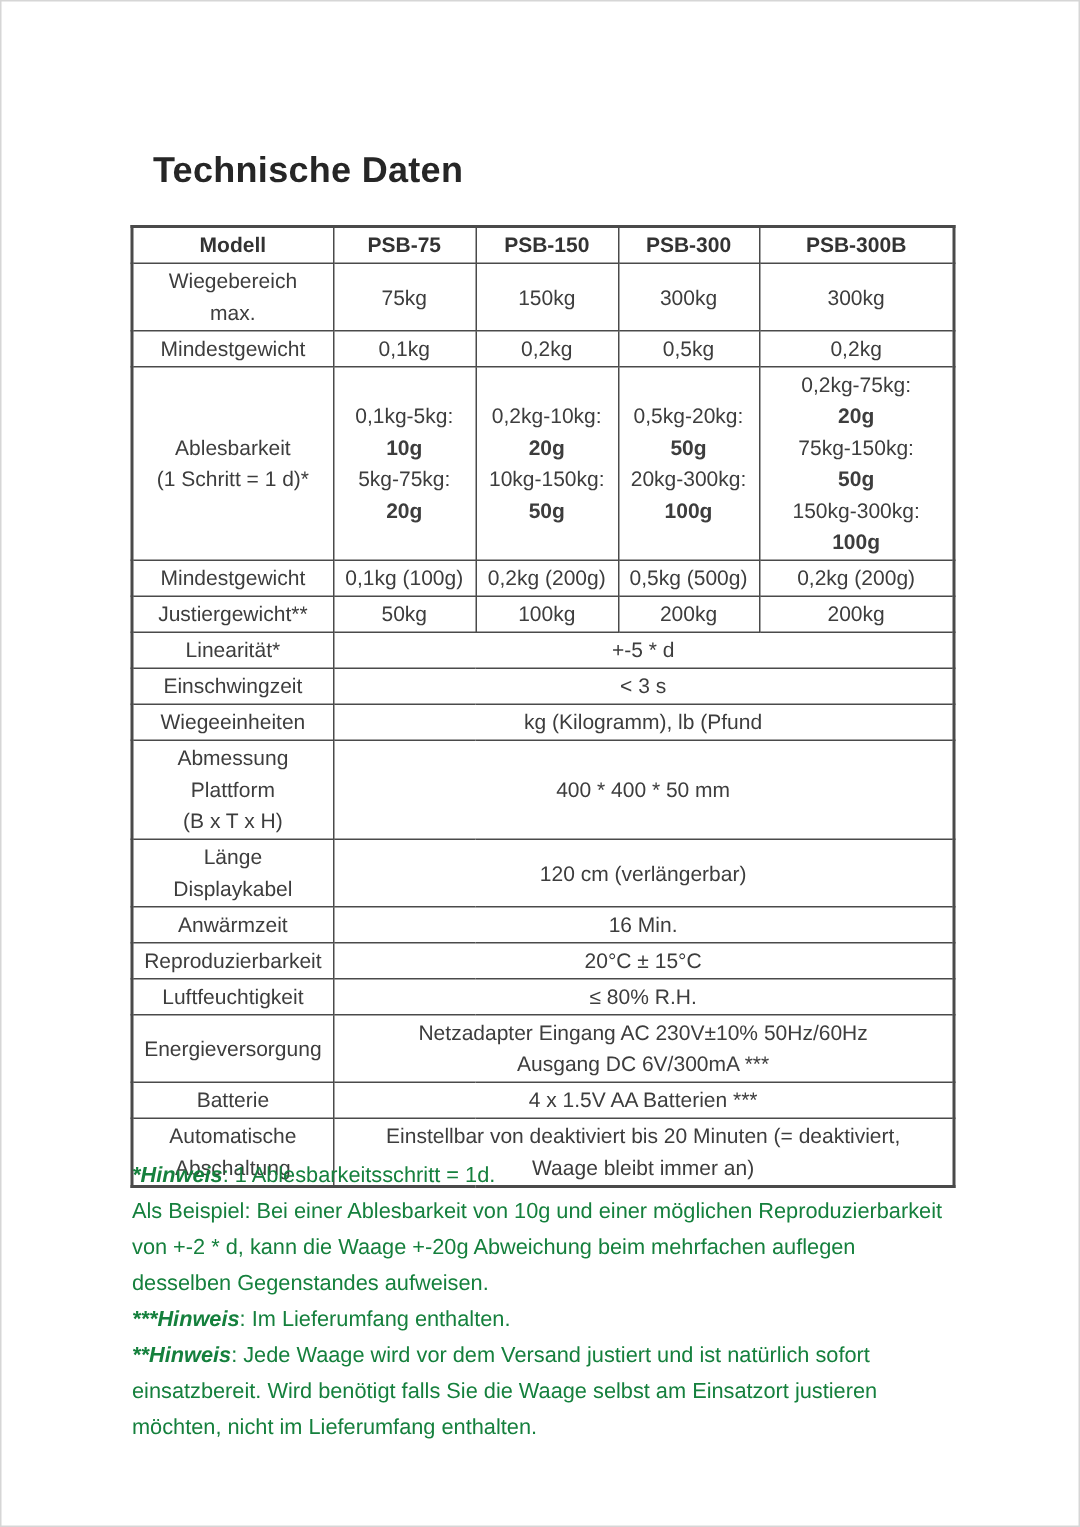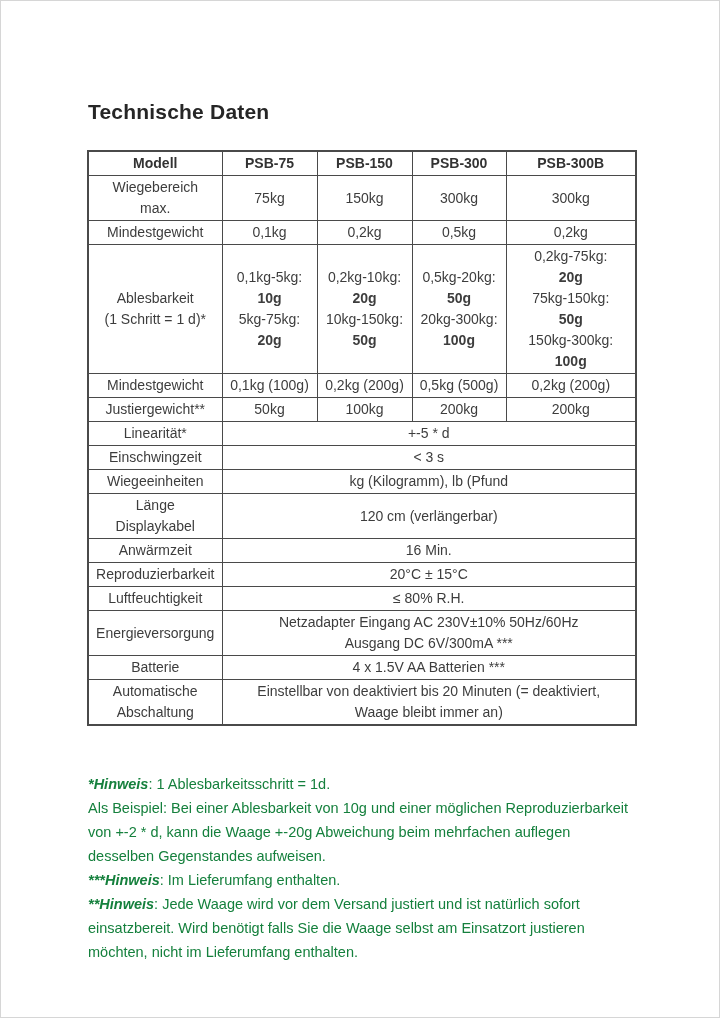--- a/index.html
+++ b/index.html
@@ -11,23 +11,23 @@
     border: 1px solid #d6d6d6;
     background: #ffffff;
     font-family: "Liberation Sans", sans-serif;
     color: #3d3d3d;
     overflow: hidden;
   }
   .page { position: relative; width: 100%; height: 100%; }
   .title {
     margin: 0;
     position: absolute;
-    left: 87px;
+    left: 101px;
     top: 99px;
-    font-size: 21px;
+    font-size: 24px;
     font-weight: bold;
     color: #262626;
     letter-spacing: 0.2px;
   }
   .spec-table {
     position: absolute;
     left: 86px;
     top: 149px;
     width: 548px;
     border-collapse: collapse;
@@ -203,20 +203,30 @@
         <tr>
           <td>
             <div class="ln">Wiegeeinheiten</div>
           </td>
           <td colspan="4">
             <div class="ln">kg (Kilogramm), lb (Pfund</div>
           </td>
         </tr>
         <tr>
           <td>
+            <div class="ln">Abmessung</div>
+            <div class="ln">Plattform</div>
+            <div class="ln">(B x T x H)</div>
+          </td>
+          <td colspan="4">
+            <div class="ln">400 * 400 * 50 mm</div>
+          </td>
+        </tr>
+        <tr>
+          <td>
             <div class="ln">Länge Displaykabel</div>
           </td>
           <td colspan="4">
             <div class="ln">120 cm (verlängerbar)</div>
           </td>
         </tr>
         <tr>
           <td>
             <div class="ln">Anwärmzeit</div>
           </td>

